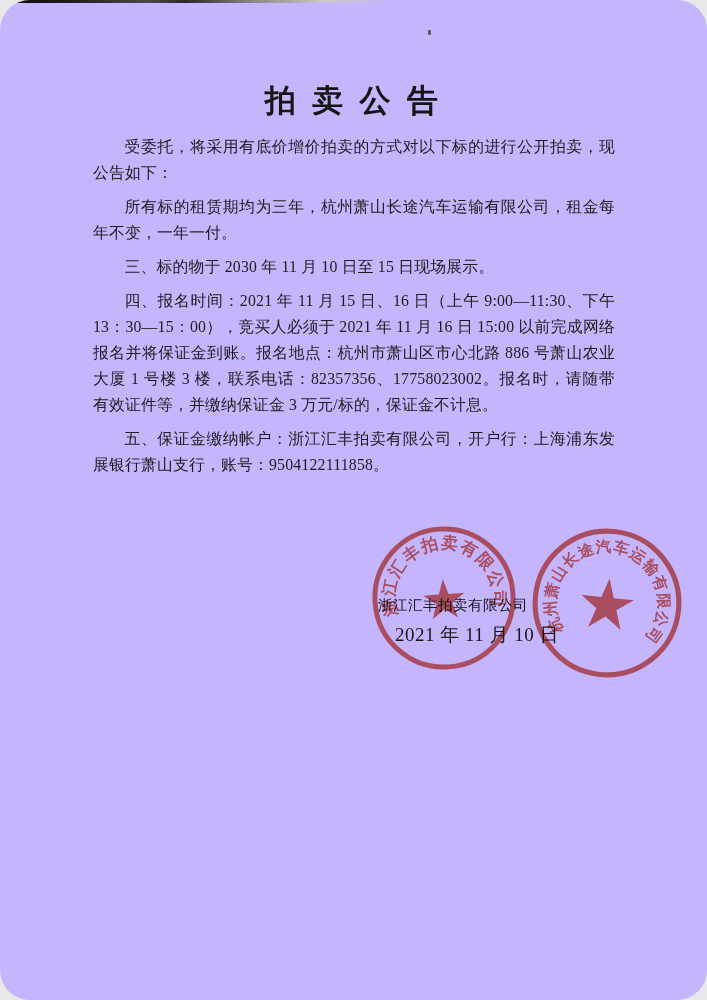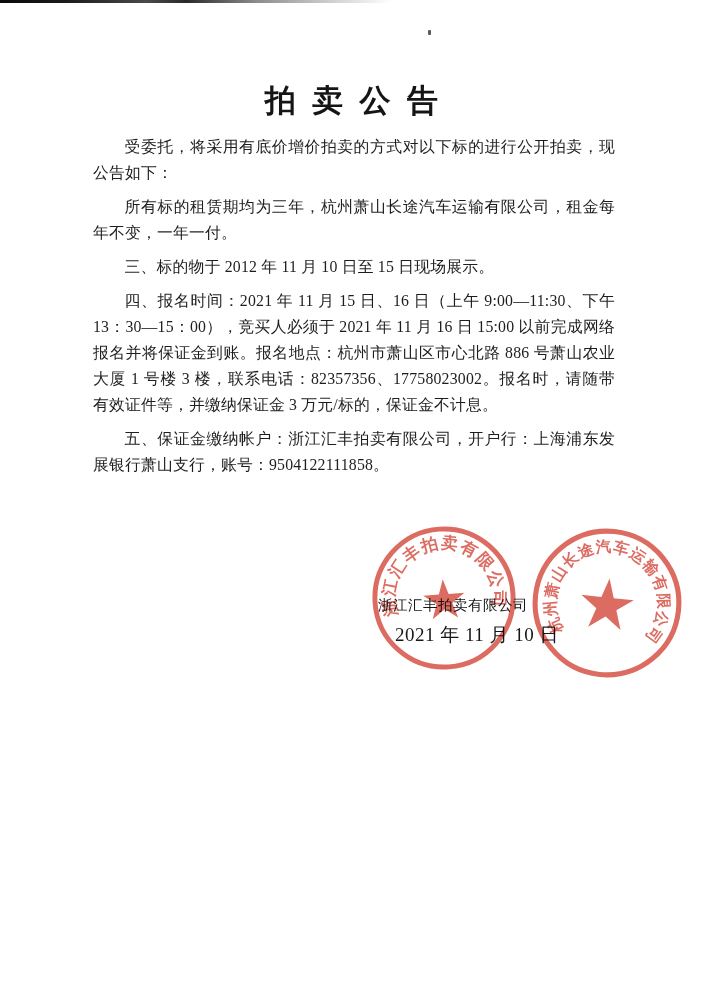--- a/index.html
+++ b/index.html
@@ -1,23 +1,24 @@
 <!DOCTYPE html>
 <html><head>
 <meta charset="utf-8">
 <style>
   html,body{margin:0;padding:0;background:#e8e8e8;}
   .page{
     position:relative;
     width:707px;height:1000px;
     margin:0 auto;
-    background:#ffffff;
+    background:#c4b5fd;
     overflow:hidden;
     font-family:"Liberation Serif","DejaVu Serif",serif;
     color:#1d1d1d;
+    border-radius:30px;
   }
   .scan-strip{
     position:absolute;top:0;left:0;height:3px;width:490px;
     background:linear-gradient(to right,#090909 0%,#1c1c1c 14%,#4a4a4a 30%,#2a2a2a 38%,#8a8a8a 52%,#c9c9c9 66%,rgba(250,250,250,0) 80%);
   }
   .speck{
     position:absolute;left:428px;top:30px;width:3px;height:5px;
     background:#5b5b5b;border-radius:1px;
   }
   .doc-title{
@@ -69,21 +70,21 @@
 <div class="page">
 
   <div class="scan-strip"></div>
   <div class="speck"></div>
 
   <h1 class="doc-title">拍 卖 公 告</h1>
 
   <div class="doc-body">
     <p>受委托，将采用有底价增价拍卖的方式对以下标的进行公开拍卖，现公告如下：</p>
     <p>所有标的租赁期均为三年，杭州萧山长途汽车运输有限公司，租金每年不变，一年一付。</p>
-    <p>三、标的物于 2012 年 11 月 10 日至 15 日现场展示。</p>
+    <p>三、标的物于 2030 年 11 月 10 日至 15 日现场展示。</p>
     <p>四、报名时间：2021 年 11 月 15 日、16 日（上午 9:00—11:30、下午 13：30—15：00），竞买人必须于 2021 年 11 月 16 日 15:00 以前完成网络报名并将保证金到账。报名地点：杭州市萧山区市心北路 886 号萧山农业大厦 1 号楼 3 楼，联系电话：82357356、17758023002。报名时，请随带有效证件等，并缴纳保证金 3 万元/标的，保证金不计息。</p>
     <p>五、保证金缴纳帐户：浙江汇丰拍卖有限公司，开户行：上海浦东发展银行萧山支行，账号：9504122111858。</p>
   </div>
 
   <div class="sig-company">浙江汇丰拍卖有限公司</div>
   <div class="sig-date">2021 年 11 月 10 日</div>
 
   <svg class="stamp stamp-left" viewBox="0 0 150 150">
     <defs>
       <path id="arcL" d="M 27.2 89.6 A 50 50 0 1 1 122.8 89.6" fill="none"></path>

